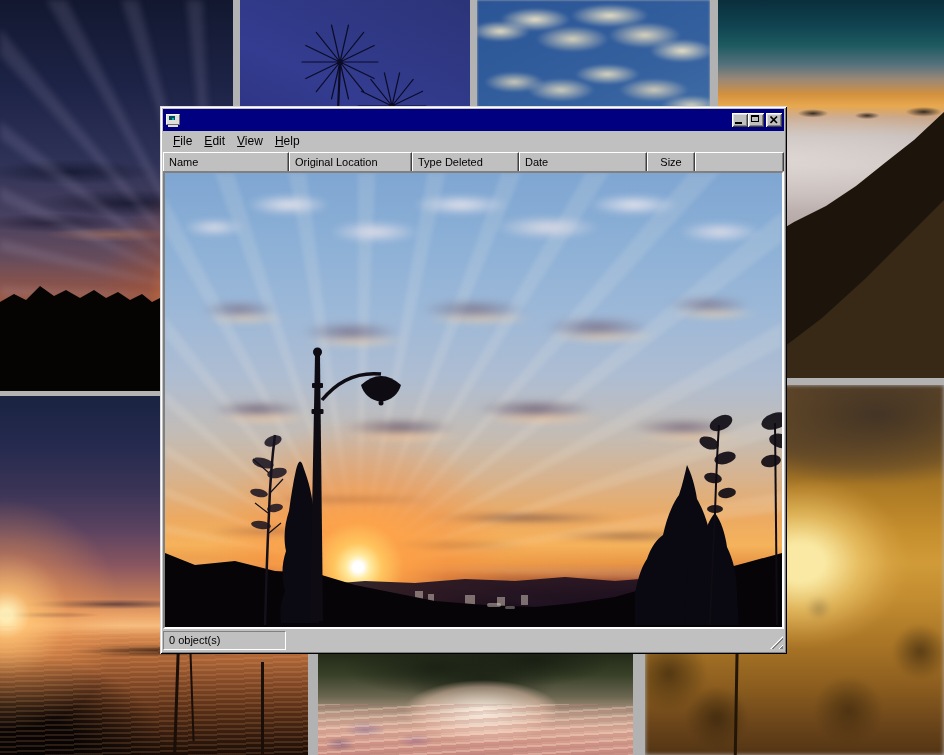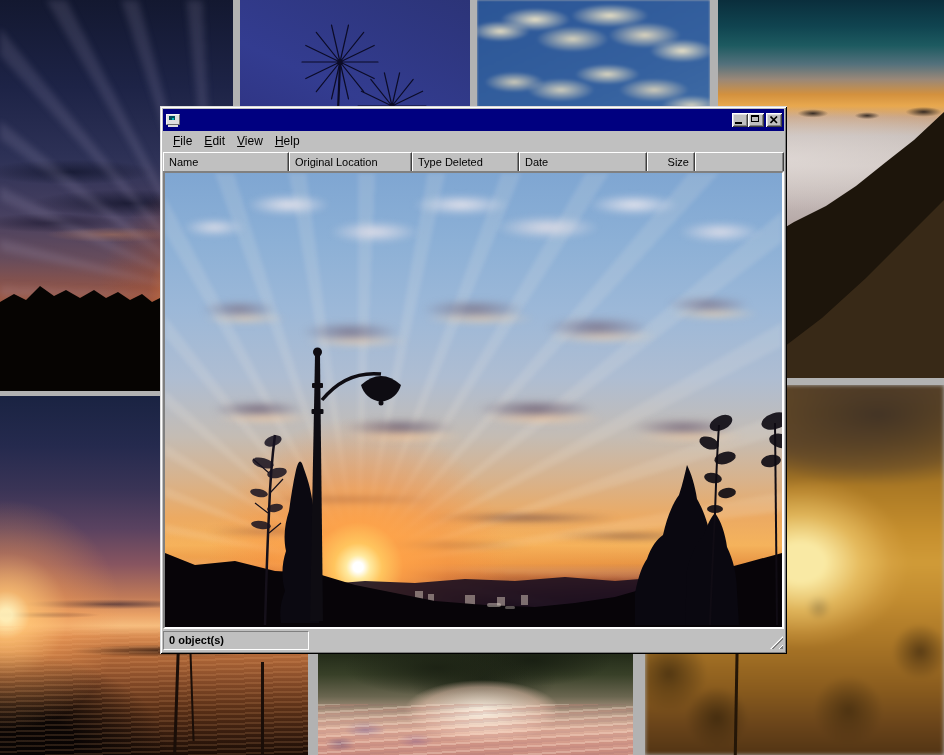--- a/index.html
+++ b/index.html
@@ -133,21 +133,21 @@
   .menubar{height:19px;display:flex;align-items:center;padding-left:4px;margin-bottom:1px;}
   .mi{font-size:12px;color:#000;padding:2px 6px 3px;cursor:default;}
   .mi .u{text-decoration:underline;}
 
   .header-row{height:19px;display:flex;}
   .hcell{box-sizing:border-box;height:36px;background:#c0c0c0;font-size:11px;color:#000;
     padding:3px 5px 0;white-space:nowrap;overflow:hidden;
     border-top:1px solid #fff;border-left:1px solid #fff;
     border-right:1px solid #404040;border-bottom:1px solid #404040;
     box-shadow:inset -1px -1px 0 #808080;}
-  .hcell.right{text-align:right;}
+  .hcell.right{text-align:center;}
   .hcell.filler{flex:1;}
 
   .content{position:relative;height:458px;box-sizing:border-box;margin-bottom:2px;
     border:2px solid;border-color:#808080 #fff #fff #808080;background:#000;}
   .photo-main{position:absolute;inset:0;overflow:hidden;}
   .m-sky{background:linear-gradient(180deg,#7fa6d2 0%,#8cb0d6 15%,#9cb8d8 30%,#aebdd2 45%,#c4bcb4 58%,#d9b28a 68%,#ecaa62 76%,#f5b35c 82%,#e89544 86%,#b05c34 89%,#5c2a28 92%,#1a0c12 95%,#050305 100%);}
   .m-sun{background:
     radial-gradient(circle at 31.3% 86.8%, #ffffff 0 5px, #ffeaa0 12px, #ffc55e 24px, rgba(255,160,70,.8) 45px, rgba(250,140,60,.35) 90px, rgba(250,140,60,0) 150px),
     radial-gradient(ellipse 420px 95px at 34% 88%, rgba(255,170,80,.5), transparent 70%);}
   .m-rays{background:repeating-conic-gradient(from 200deg at 31.3% 86.8%, rgba(255,248,235,.13) 0 2.5deg, rgba(255,248,235,0) 2.5deg 10deg);filter:blur(2px);}
@@ -180,21 +180,21 @@
     radial-gradient(ellipse 120px 6px at 30% 72%, rgba(90,62,70,.85),    transparent 70%),
     radial-gradient(ellipse 140px 6px at 58% 76%, rgba(86,58,66,.85),    transparent 70%),
     radial-gradient(ellipse 100px 5px at 18% 79%, rgba(80,52,60,.8),     transparent 70%),
     radial-gradient(ellipse 110px 5px at 75% 80%, rgba(92,60,64,.8),     transparent 70%),
     radial-gradient(ellipse 130px 4px at 45% 82%, rgba(70,44,52,.8),     transparent 70%);}
   .m-silhouettes{position:absolute;inset:0;width:100%;height:100%;}
 
   .statusbar{height:20px;display:flex;gap:4px;position:relative;}
   .spanel{box-sizing:border-box;height:19px;border:1px solid;border-color:#808080 #fff #fff #808080;
     font-size:11px;color:#000;padding:2px 5px 0;white-space:nowrap;overflow:hidden;}
-  .spanel.p1{width:146px;font-weight:bold;}
+  .spanel.p1{width:123px;}
   .spanel.p2{flex:1;}
   .resize-grip{position:absolute;right:1px;bottom:2px;width:13px;height:13px;
     background:repeating-linear-gradient(135deg, rgba(0,0,0,0) 0 3px, #fff 3px 4px, #808080 4px 6px);
     clip-path:polygon(100% 0, 100% 100%, 0 100%);}
 </style>
 </head>
 <body>
 
 <div class="photo" id="photoA">
   <div class="layer a-sky"></div>

